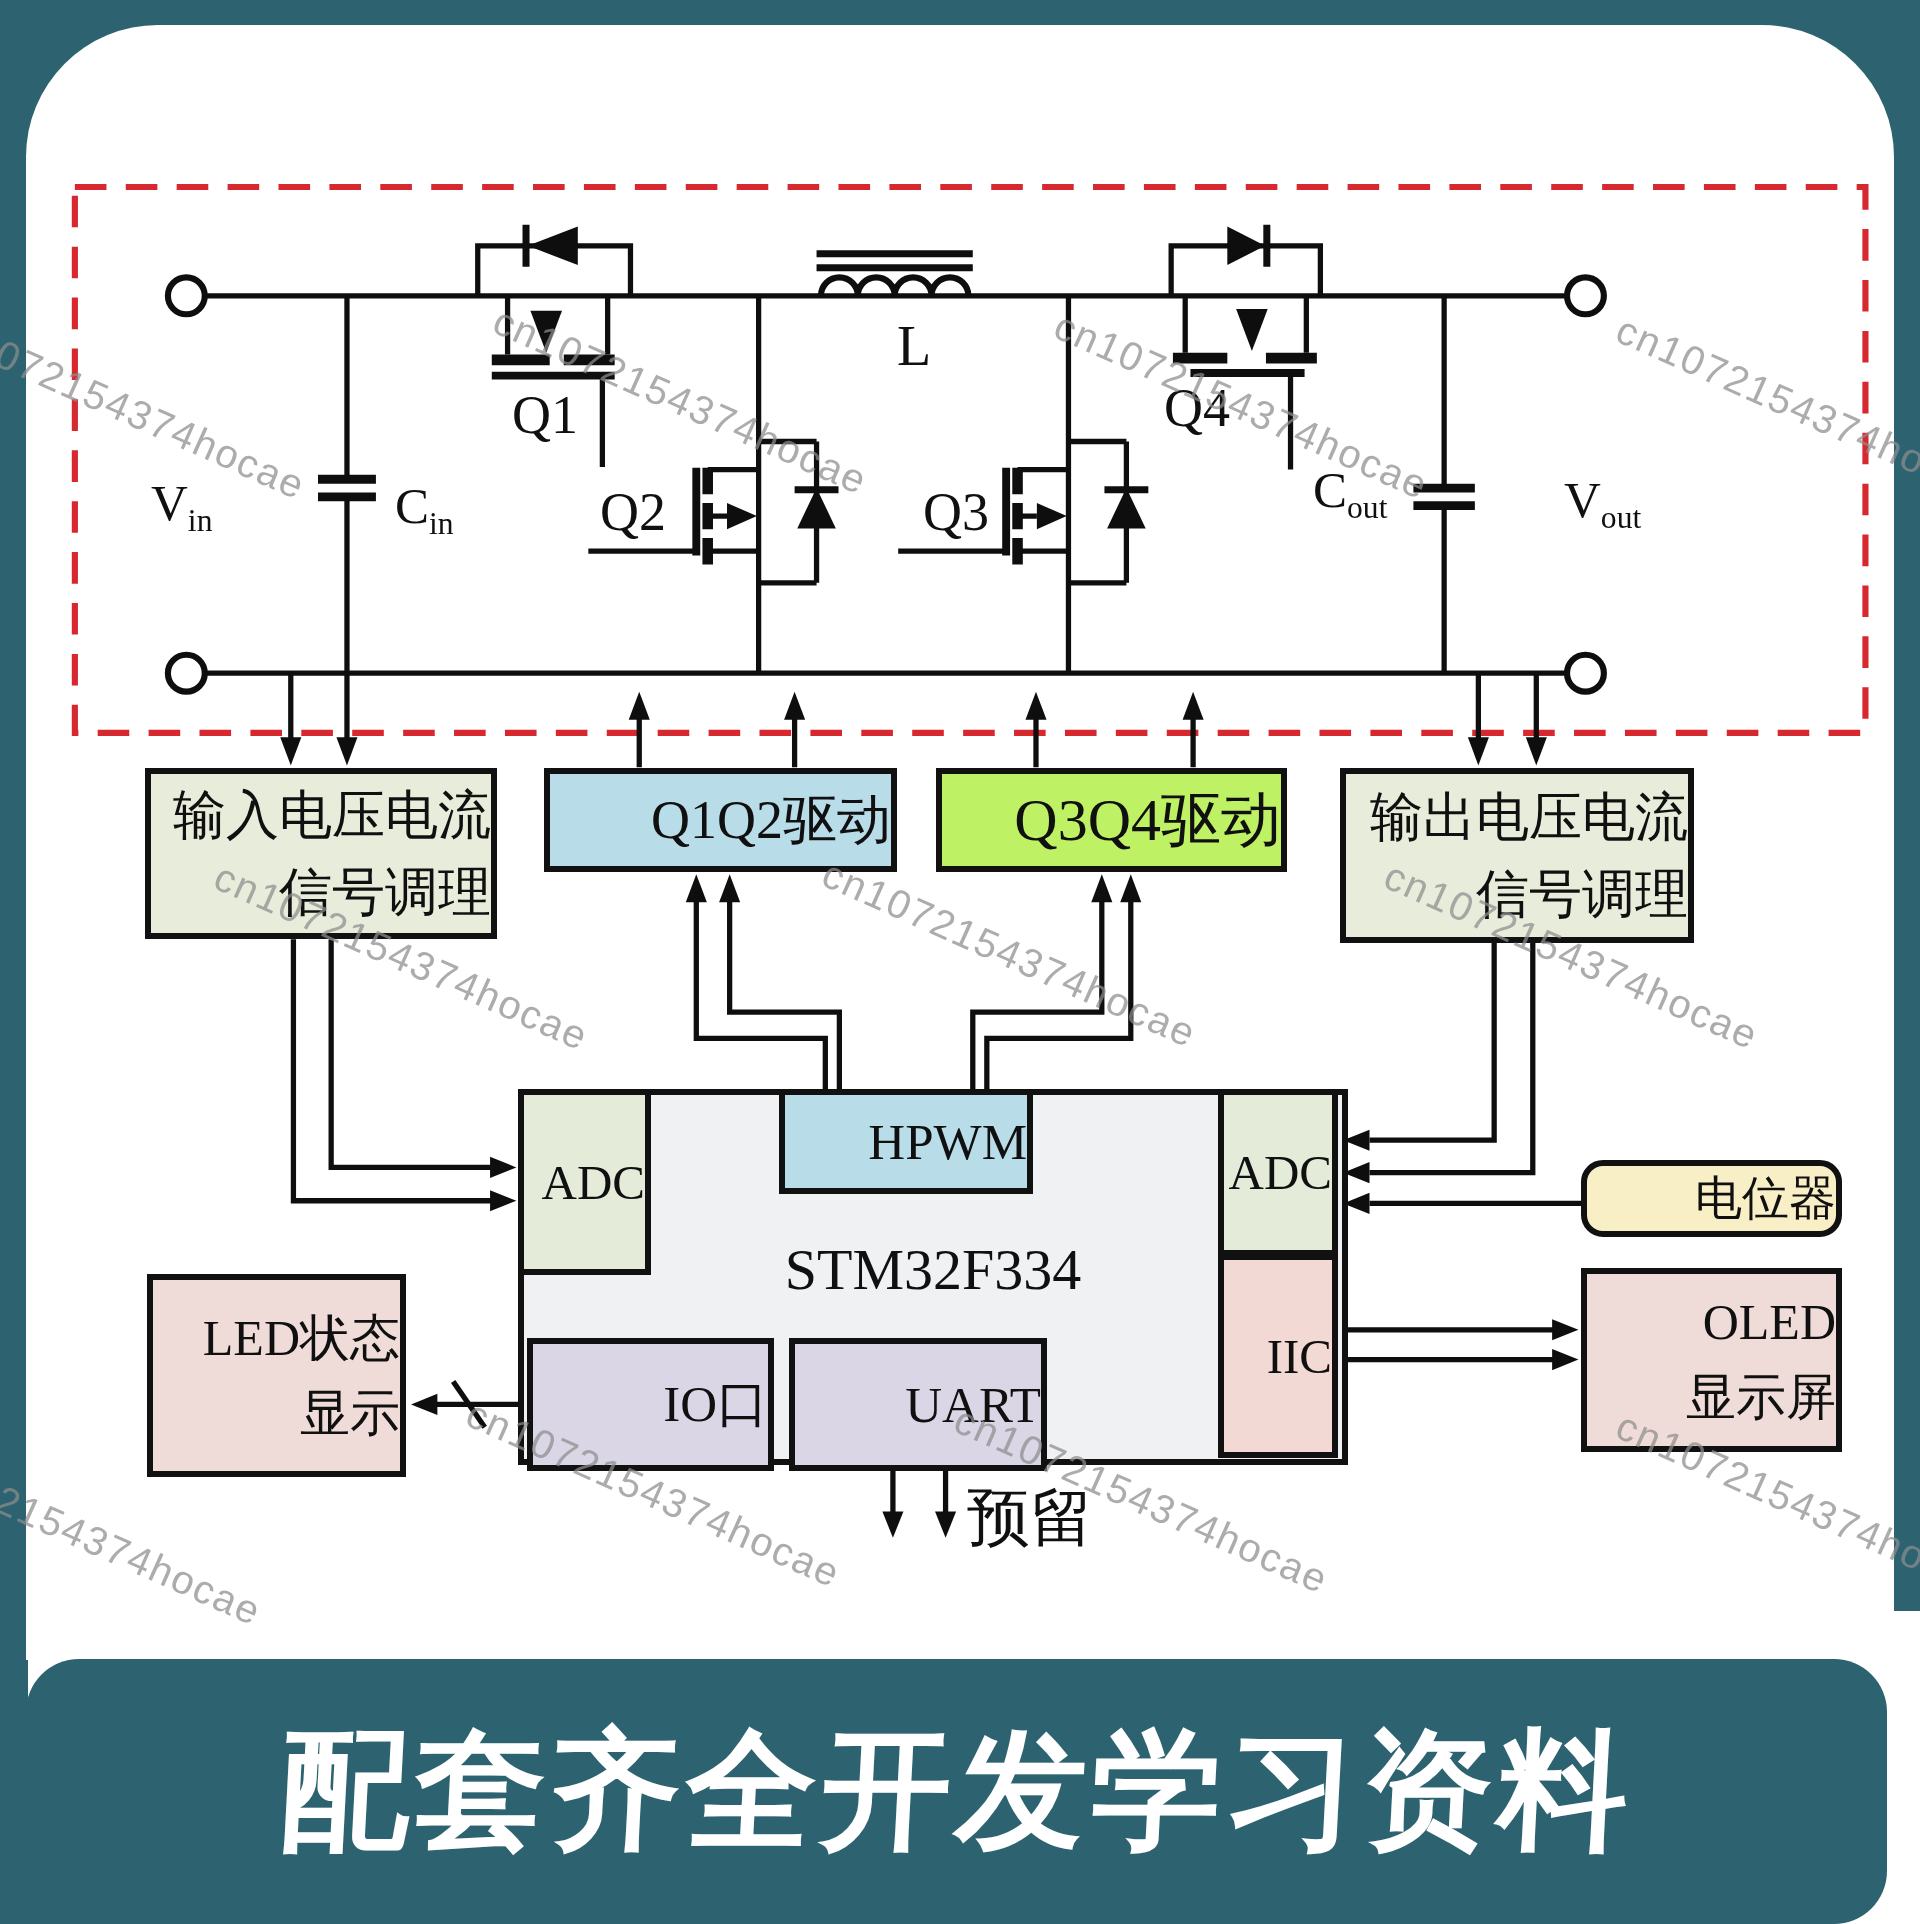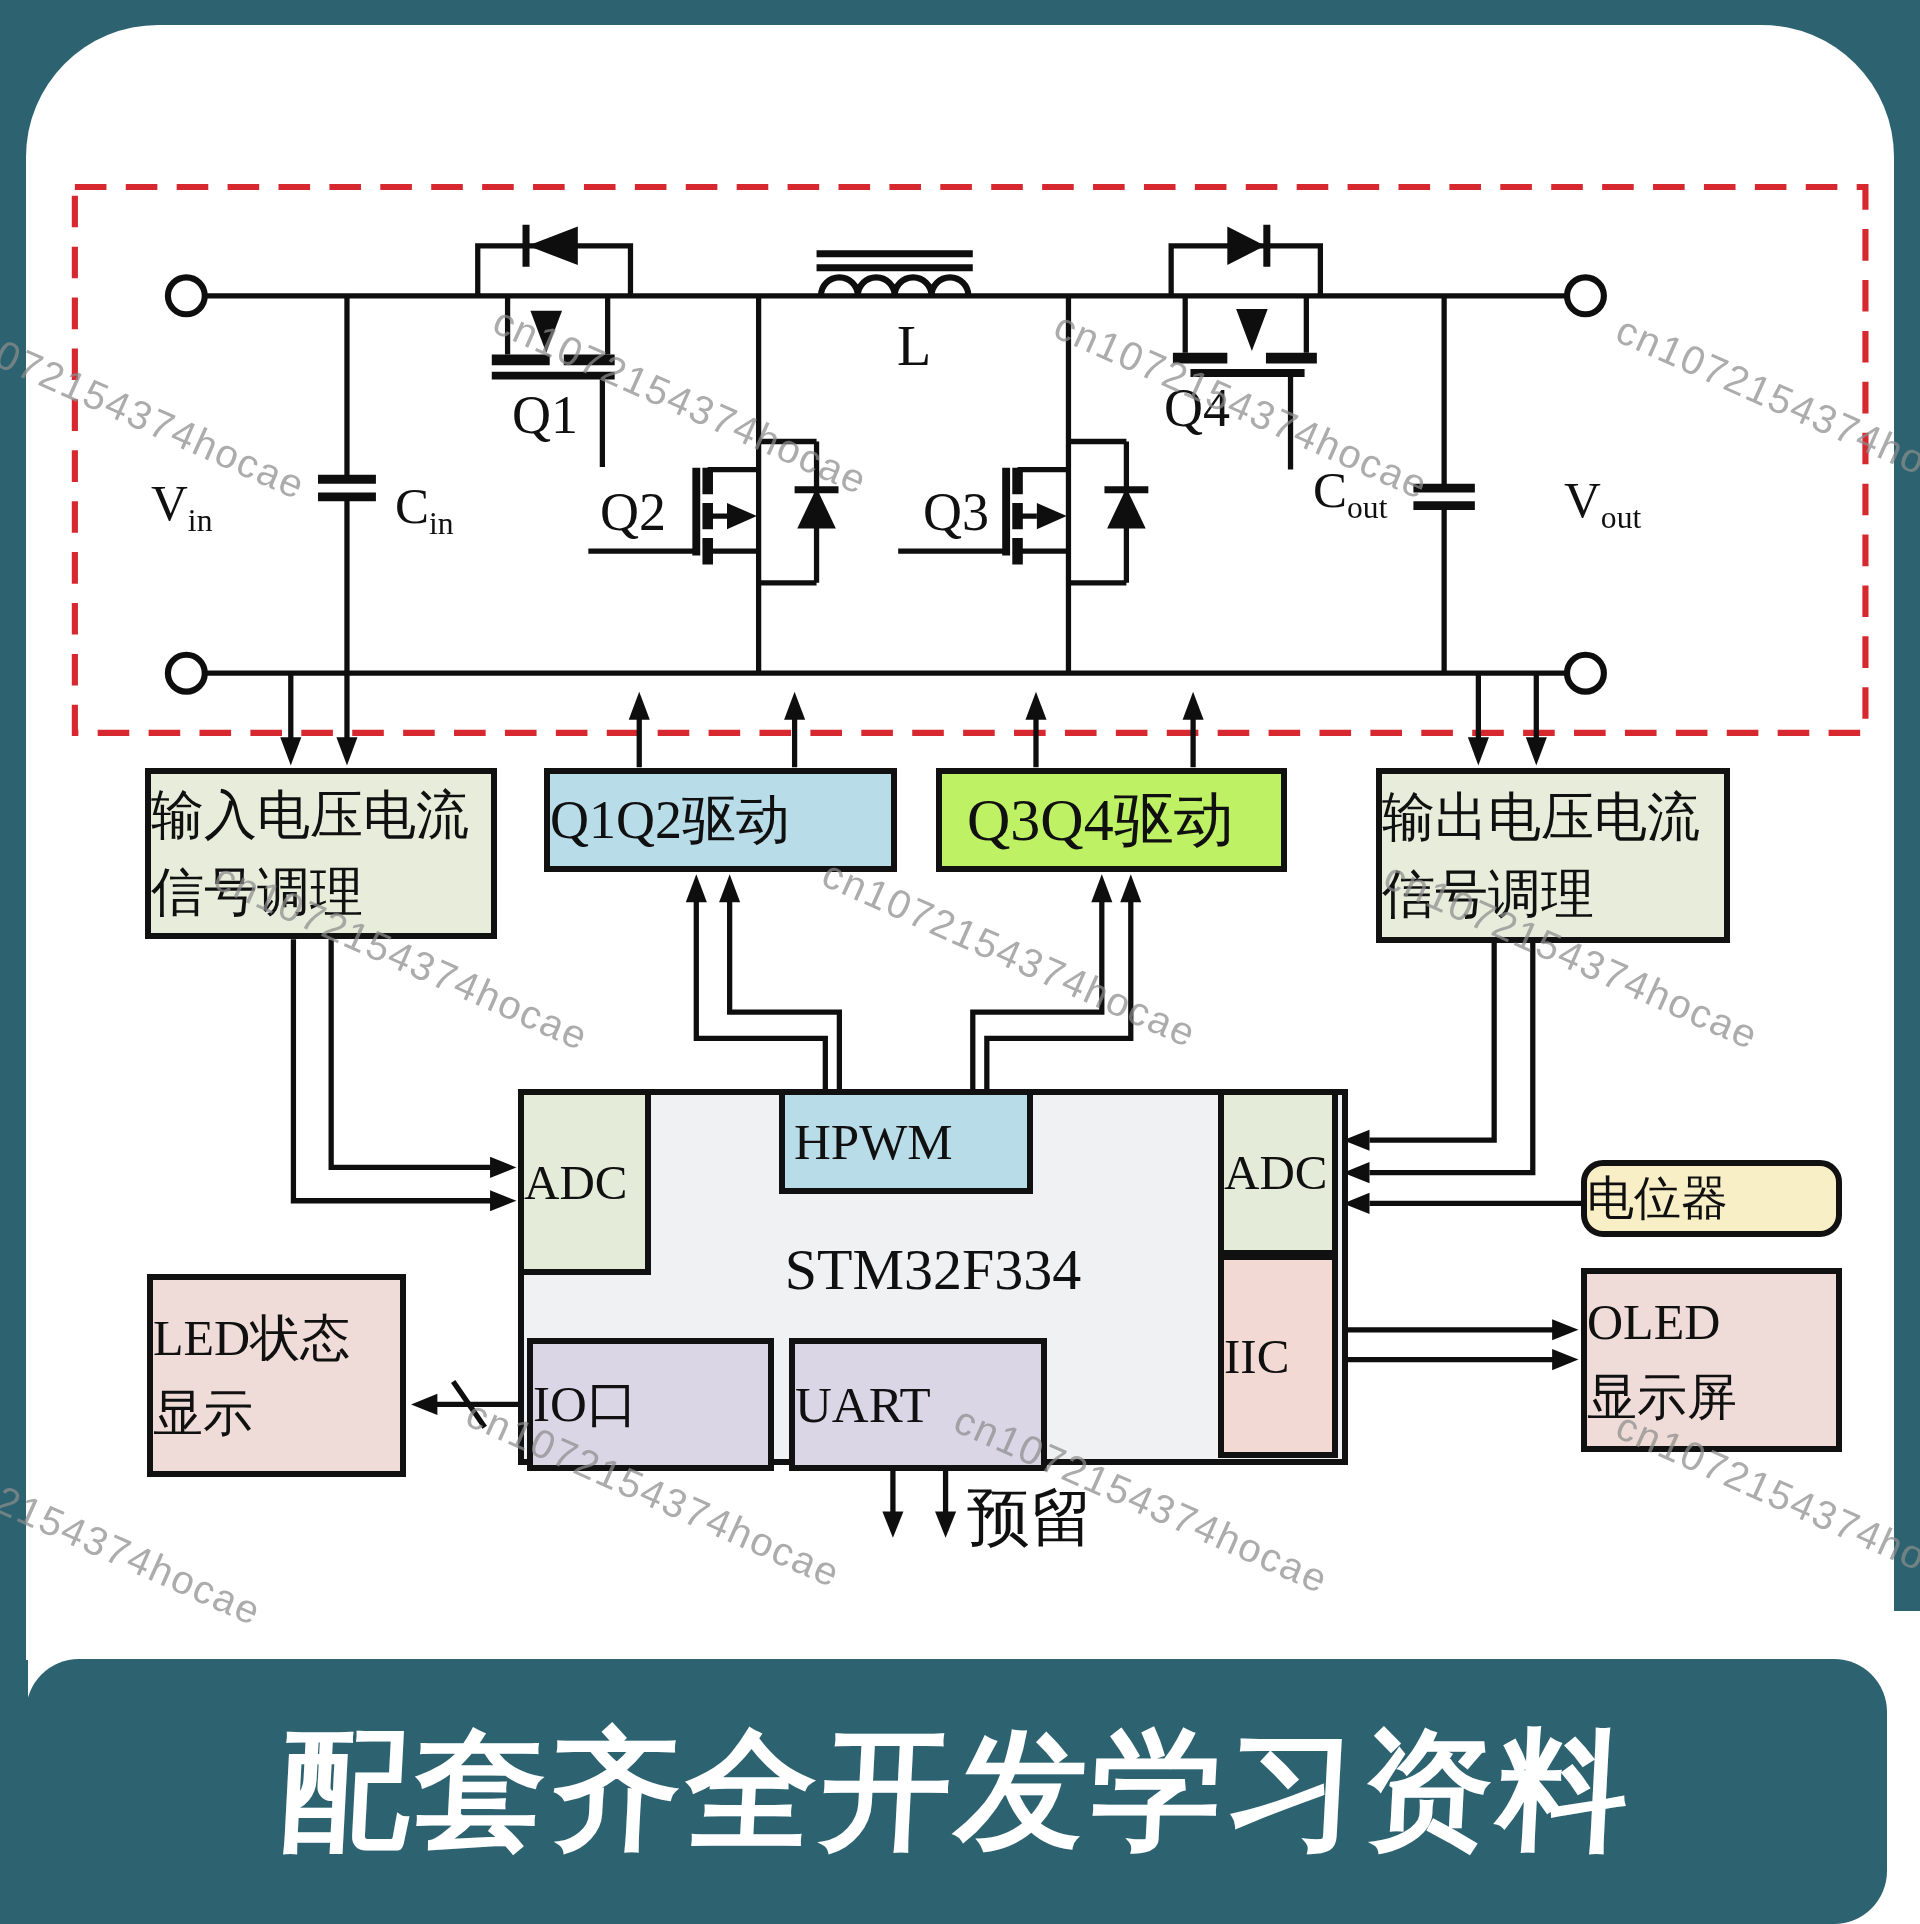--- a/index.html
+++ b/index.html
@@ -5,26 +5,26 @@
   html,body{margin:0;padding:0;background:#ffffff;}
   .stage{position:relative;width:1921px;height:1924px;overflow:hidden;background:#ffffff;
          font-family:"Liberation Serif",serif;color:#101010;}
   .teal-top{position:absolute;left:0;top:0;width:1921px;height:1611px;background:#2d6370;}
   .strip-left{position:absolute;left:0;top:0;width:28px;height:1924px;background:#2d6370;}
   .panel{position:absolute;left:26px;top:24.6px;width:1868px;height:1635px;background:#ffffff;
          border-radius:132px 132px 0 0;}
   .wires{position:absolute;left:0;top:0;width:1921px;height:1924px;}
 
   .box{position:absolute;box-sizing:border-box;border:6.1px solid #111;display:flex;
-       flex-direction:column;align-items:flex-start;justify-content:center;text-align:center;
+       flex-direction:column;align-items:flex-end;justify-content:center;text-align:center;
        font-family:"Liberation Serif",serif;}
   .b-input {left:145px;top:768px;width:352px;height:171px;background:#e8ecda;font-size:53px;line-height:77px;}
   .b-q12   {left:544px;top:768px;width:353px;height:104px;background:#b9dce9;font-size:54px;}
   .b-q34   {left:936px;top:768px;width:351px;height:104px;background:#bef264;font-size:60px;padding-left:25px;}
-  .b-output{left:1340px;top:768px;width:354px;height:175px;background:#e8ecda;font-size:53px;line-height:77px;margin-left:36px;}
+  .b-output{left:1340px;top:768px;width:354px;height:175px;background:#e8ecda;font-size:53px;line-height:77px;}
   .b-stm   {left:518px;top:1089px;width:830px;height:376px;background:#f0f1f2;}
   .b-adc-l {left:518px;top:1089px;width:133px;height:186px;background:#e4ecd9;font-size:49px;}
   .b-hpwm  {left:779px;top:1089px;width:254px;height:105px;background:#b9dce9;font-size:51px;padding-left:9px;}
   .b-adc-r {left:1218px;top:1089px;width:120px;height:167px;background:#e4ecd9;font-size:49px;}
   .b-iic   {left:1218px;top:1254px;width:120px;height:204px;background:#f3d9d3;font-size:49px;}
   .b-io    {left:527px;top:1338px;width:247px;height:133px;background:#dad6e6;font-size:51px;}
   .b-uart  {left:789px;top:1338px;width:258px;height:133px;background:#dad6e6;font-size:51px;}
   .b-led   {left:147px;top:1264px;width:259px;height:203px;background:#efdcd8;font-size:50px;line-height:75px;margin-top:10px;}
   .b-pot   {left:1581px;top:1160px;width:261px;height:77px;background:#f9efc7;font-size:47px;border-radius:22px;}
   .b-oled  {left:1581px;top:1268px;width:261px;height:184px;background:#efdcd8;font-size:50px;line-height:75px;}

